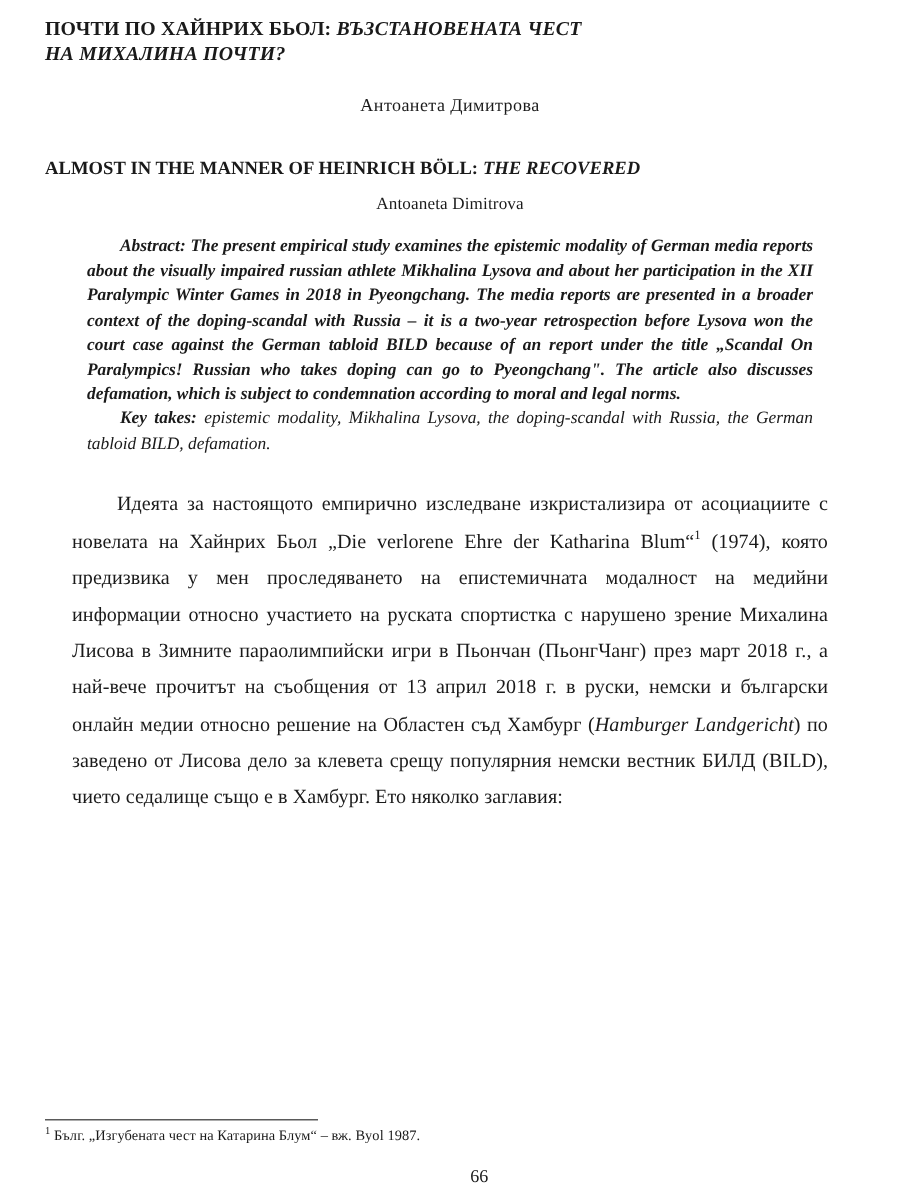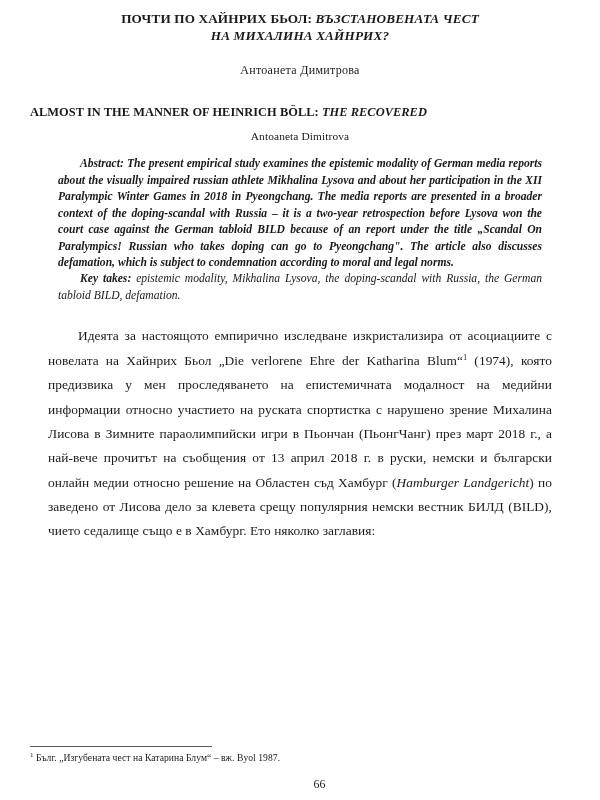--- a/index.html
+++ b/index.html
@@ -18,21 +18,21 @@
   .page {
     position: relative;
     width: 600px;
     height: 800px;
     box-sizing: border-box;
     padding: 6px 30px 0 30px;
   }
 
   
   .title-bg {
-    text-align: center;
+    text-align: left;
     font-weight: bold;
     font-size: 13.2px;
     line-height: 1.32;
     letter-spacing: 0.15px;
     margin: 4px 0 0 0;
   }
   .title-bg .ital {
     font-style: italic;
   }
   .author-bg {
@@ -137,21 +137,21 @@
     padding-left: 39px;
   }
 </style>
 </head>
 <body>
 
 <div class="page">
 
   <h1 class="title-bg">
     <span>ПОЧТИ ПО ХАЙНРИХ БЬОЛ: </span><span class="ital">ВЪЗСТАНОВЕНАТА ЧЕСТ</span><br>
-    <span class="ital">НА МИХАЛИНА ХАЙНРИХ?</span>
+    <span class="ital">НА МИХАЛИНА ПОЧТИ?</span>
   </h1>
 
   <div class="author-bg">Антоанета Димитрова</div>
 
   <h2 class="title-en">
     <span>ALMOST IN THE MANNER OF HEINRICH BÖLL: </span><span class="ital">THE RECOVERED</span><br>
   </h2>
 
   <div class="author-en">Antoaneta Dimitrova</div>
 

